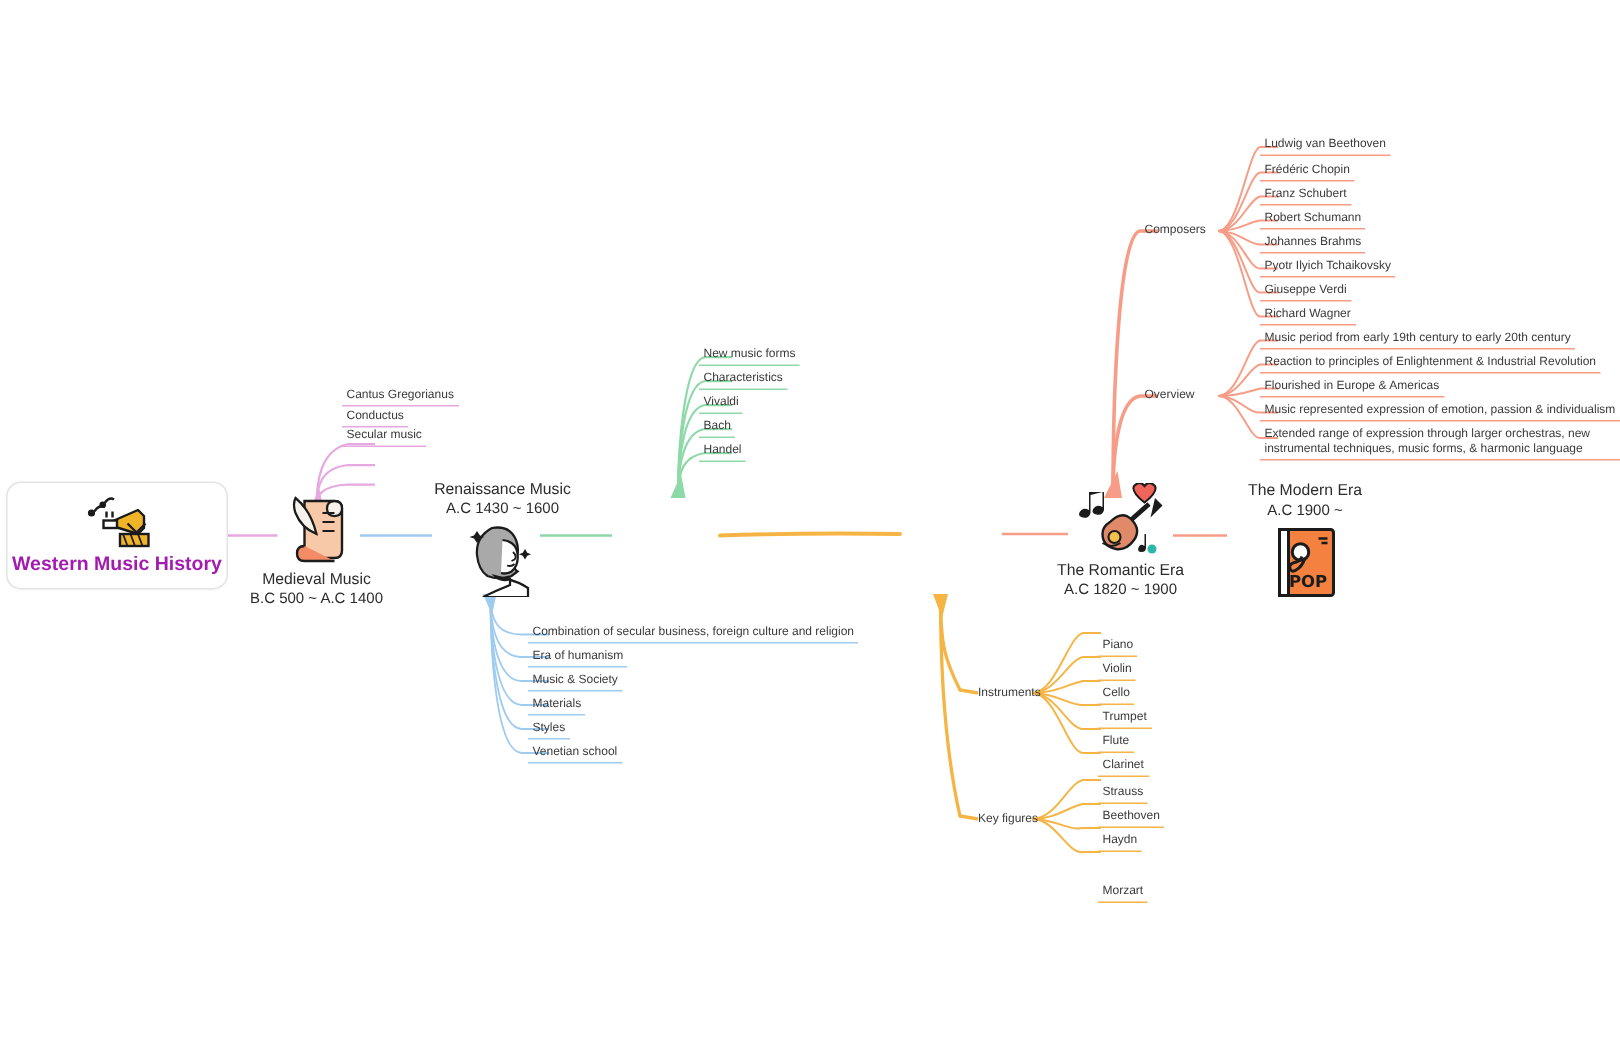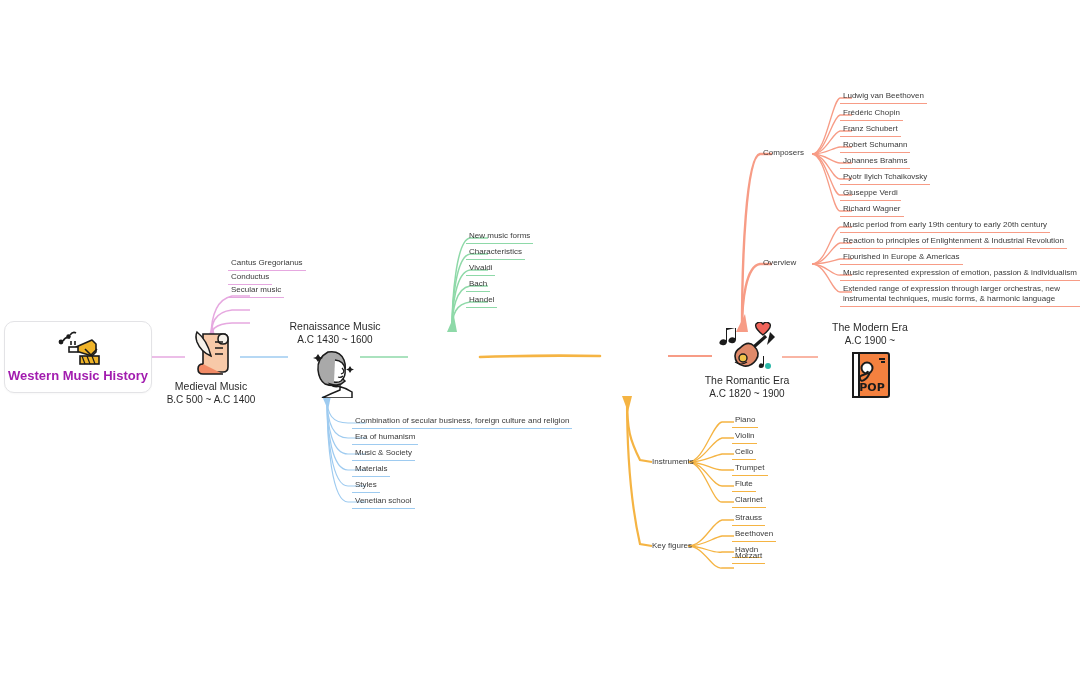--- a/index.html
+++ b/index.html
@@ -86,21 +86,21 @@
     line-height: 10px;
     color: #3a3a3a;
     padding: 0 3px 2px 3px;
     white-space: nowrap;
     box-sizing: border-box;
   }
   .leaf.wrap { white-space: normal; width: 245px; }
   .leaf.pink   { border-bottom: 1.2px solid #e6a8e0; }
   .leaf.blue   { border-bottom: 1.2px solid #9ecbf0; }
   .leaf.green  { border-bottom: 1.2px solid #8ed9a8; }
-  .leaf.orange { border-bottom: 1.2px solid #f5b443; }
+  .leaf.orange { border-bottom: 1.2px solid #f5b443; margin-top: 10px; }
   .leaf.salmon { border-bottom: 1.2px solid #f79c86; }
 
   .branch-label {
     position: absolute;
     font-size: 8px;
     line-height: 10px;
     color: #3a3a3a;
     white-space: nowrap;
     text-align: center;
   }
@@ -252,21 +252,21 @@
   <div class="leaf orange" style="left:732px; top:415px;">Piano</div>
   <div class="leaf orange" style="left:732px; top:431px;">Violin</div>
   <div class="leaf orange" style="left:732px; top:447px;">Cello</div>
   <div class="leaf orange" style="left:732px; top:463px;">Trumpet</div>
   <div class="leaf orange" style="left:732px; top:479px;">Flute</div>
   <div class="leaf orange" style="left:732px; top:495px;">Clarinet</div>
 
   <div class="leaf orange" style="left:732px; top:513px;">Strauss</div>
   <div class="leaf orange" style="left:732px; top:529px;">Beethoven</div>
   <div class="leaf orange" style="left:732px; top:545px;">Haydn</div>
-  <div class="leaf orange" style="left:732px; top:551px;text-align:right;">Morzart</div>
+  <div class="leaf orange" style="left:732px; top:579px;text-align:right;">Morzart</div>
 
   <div class="node topic icon-top" style="left:677px; top:322px;">
     <span class="icon-wrap">
       <svg class="ic" width="62" height="50" viewBox="0 0 62 50">
         <path d="M40 2 q4-4 7 0 q3-4 7 0 q2 4-7 11 q-9-7-7-11 z" fill="#f0645a" stroke="#1b1b1b" stroke-width="1.4"></path>
         <path d="M10 6 v12 q-4-2-6 1 q-2 3 2 4 q4 1 5-3 v-12 l8-2 v10 q-4-2-6 1 q-2 3 2 4 q4 1 5-3 v-12 z" fill="#1b1b1b"></path>
         <path d="M54 10 l5 5 l-8 8 z" fill="#1b1b1b"></path>
         <path d="M50 14 L32 30" stroke="#1b1b1b" stroke-width="3.2"></path>
         <path d="M24 26 q8-8 14-2 q7 7 2 14 q-5 7-12 6 q-9-2-9-10 q0-5 5-8 z" fill="#e08a6a" stroke="#1b1b1b" stroke-width="1.6"></path>
         <circle cx="27" cy="36" r="4" fill="#f0c24a" stroke="#1b1b1b" stroke-width="1.4"></circle>

